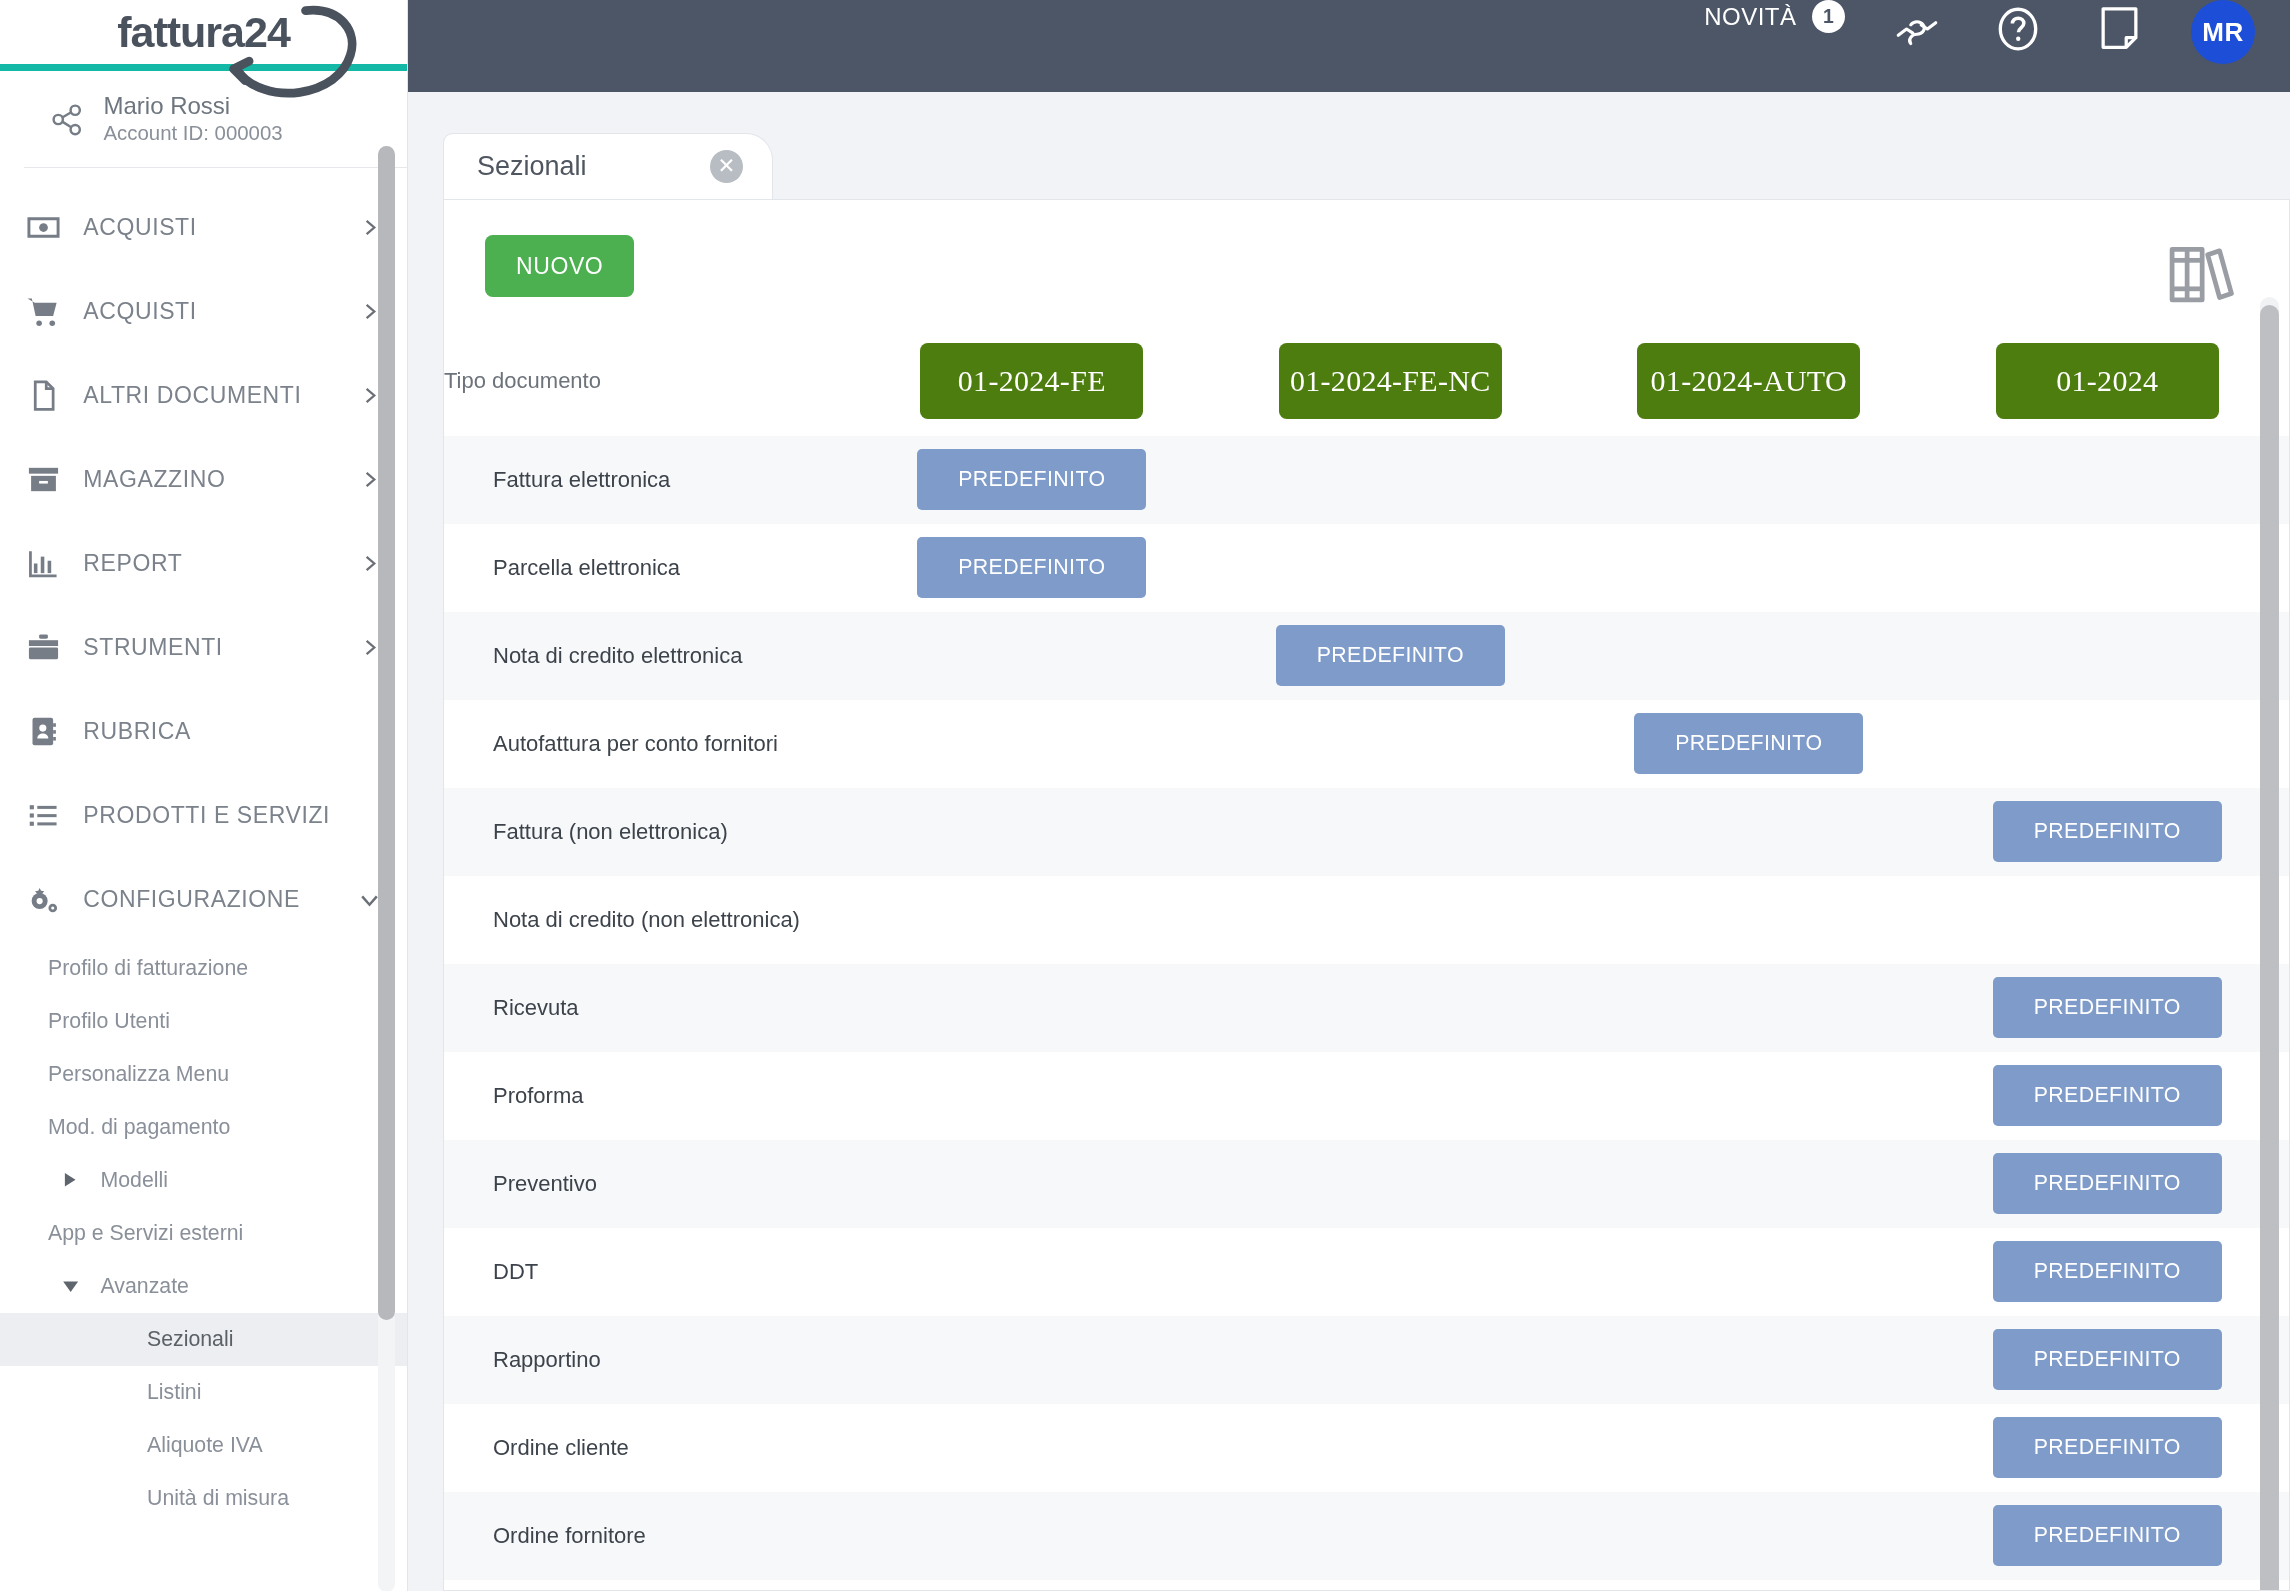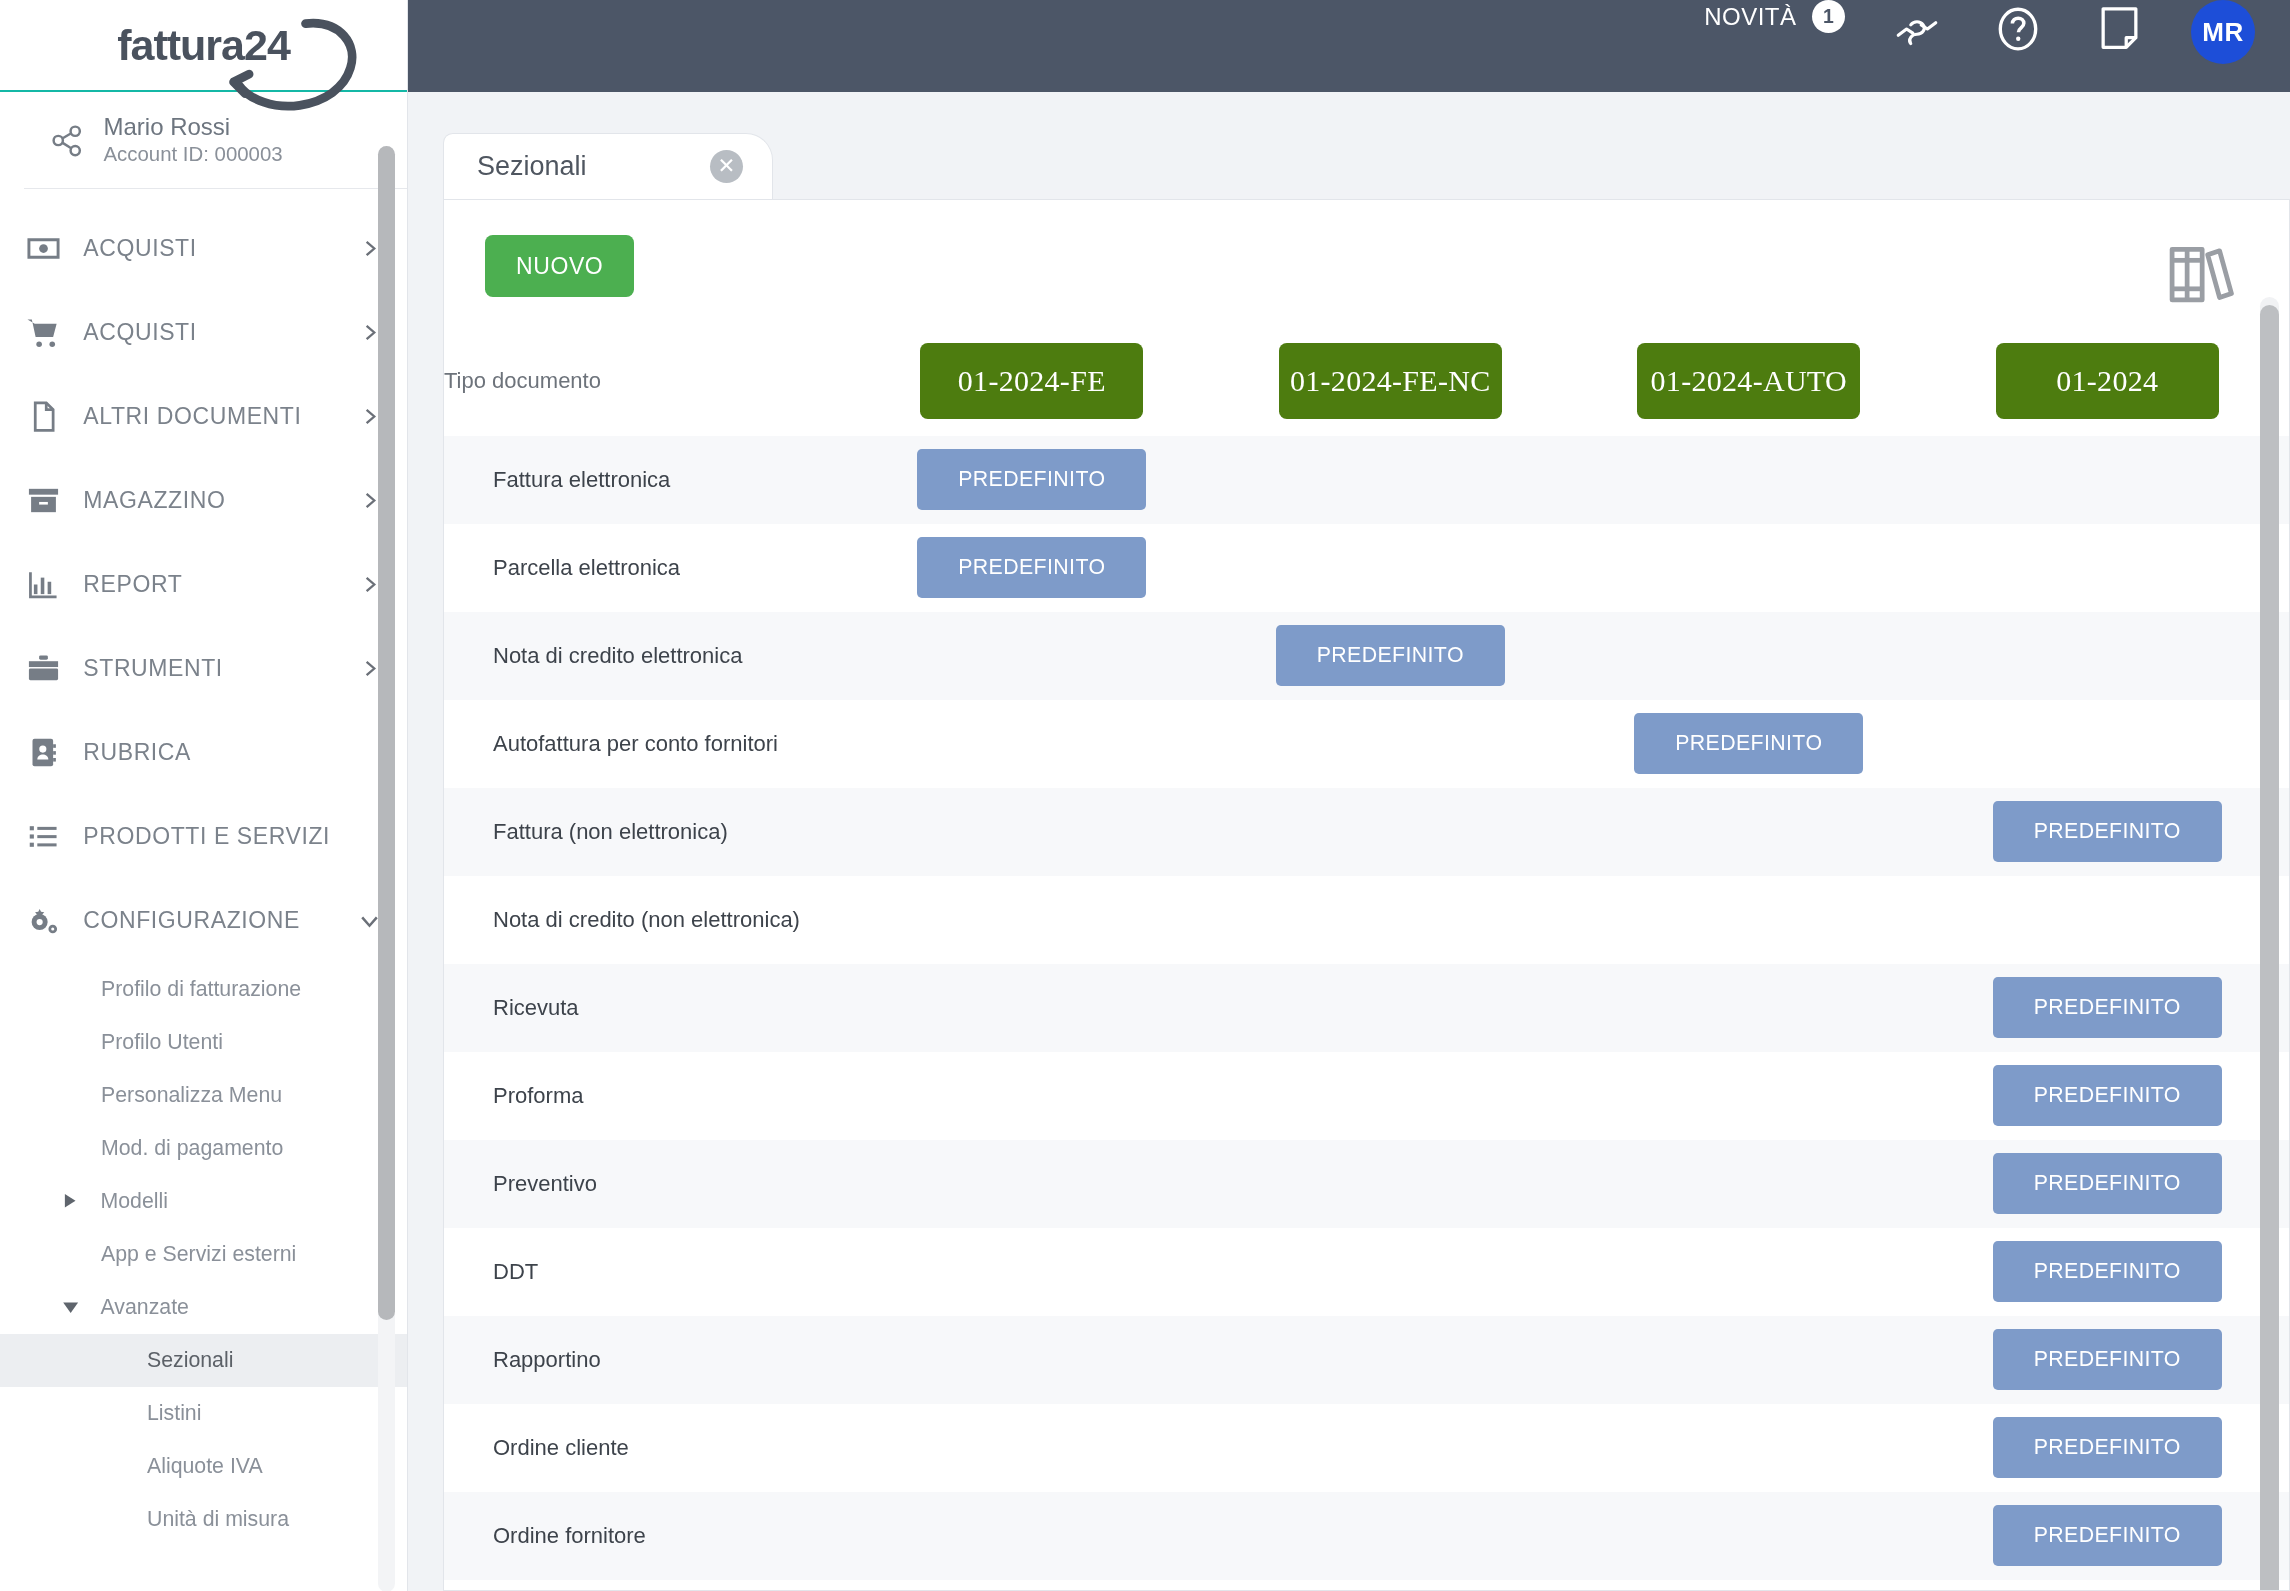--- a/index.html
+++ b/index.html
@@ -16,23 +16,23 @@
   
   #sidebar {
     width: 408px; height: 1591px;
     background: #ffffff;
     border-right: 1px solid #e2e5ea;
     position: relative;
     flex: 0 0 408px;
     overflow: hidden;
   }
   .logo-wrap {
-    height: 92px;
+    height: 71px;
     display: flex; align-items: center; justify-content: center;
-    border-bottom: 2px solid #14b8a6;
+    border-bottom: 7px solid #14b8a6;
     background:#fff;
   }
   .logo {
     font-size: 43px; font-weight: bold; color: #4a525e;
     letter-spacing: -1px; position: relative;
     display:flex; align-items:center;
   }
   .logo .swoosh { position:relative; width:0; height:0; }
   .logo svg { position: absolute; left: -74px; top: -35px; }
 
@@ -57,21 +57,21 @@
     font-size: 23px; color: #7b828b; letter-spacing: 0.6px;
     flex: 1; white-space: nowrap;
   }
   .nav-ico { width: 37px; height: 37px; flex: 0 0 37px;
              display:flex; align-items:center; justify-content:center; color:#767d86; }
   .chev { width: 25px; height: 25px; color: #6b7078; flex:0 0 25px;
           display:flex; align-items:center; justify-content:center; }
 
   .sub-item {
     display:flex; align-items:center;
-    height: 53px; padding-left: 101px; gap: 15.5px;
+    height: 53px; padding-left: 48px; gap: 15.5px;
     font-size: 21.3px; color: #8a9099; cursor: pointer;
     white-space: nowrap;
   }
   .sub-item.with-arrow { padding-left: 60px; }
   .sub-item .tri { width: 25px; flex:0 0 25px; color:#5f656d; display:flex; align-items:center; }
   .sub-sub {
     display:flex; align-items:center;
     height: 53px; padding-left: 147px;
     font-size: 21.3px; color: #8a9099; cursor: pointer; white-space: nowrap;
   }

